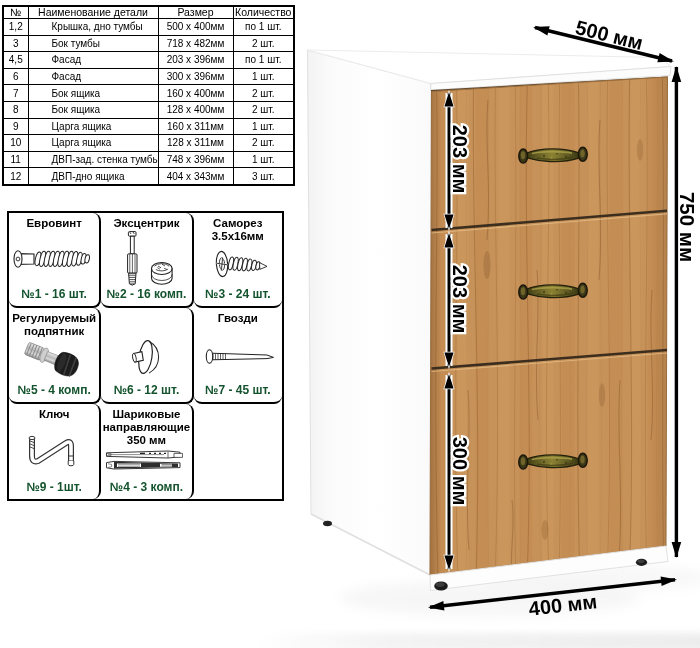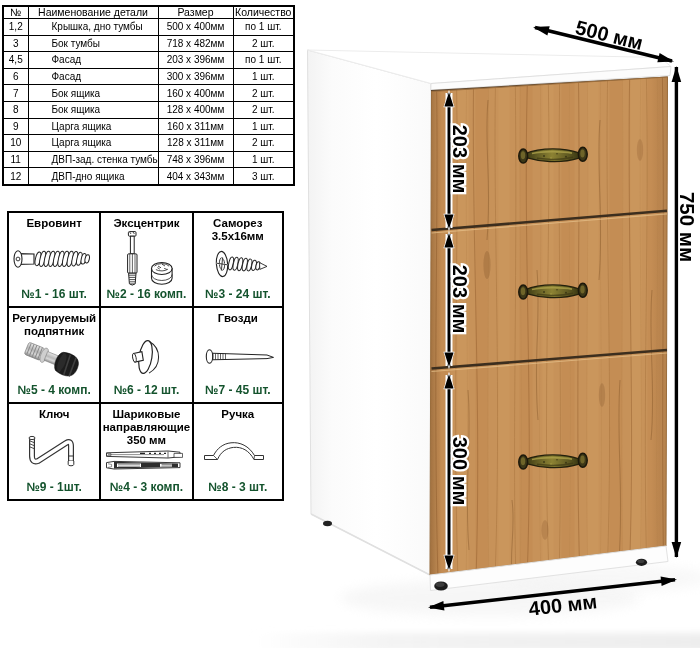--- a/index.html
+++ b/index.html
@@ -7,21 +7,21 @@
        font-family:"Liberation Sans",sans-serif;}
   #parts{position:absolute;left:2px;top:5px;border-collapse:collapse;table-layout:fixed;width:291px;}
   #parts td{border:1px solid #000;font-size:10px;color:#000;padding:0;height:15.6px;
             text-align:center;white-space:nowrap;overflow:hidden;}
   #parts td.nm{text-align:left;padding-left:23px;}
   #parts tr.hd td{font-size:10.5px;height:10.6px;line-height:11px;}
   #grid{position:absolute;left:7px;top:211px;width:273px;height:286px;
         border:2px solid #000;display:grid;
         grid-template-columns:92.3px 92.3px 88.4px;
         grid-template-rows:94.7px 96.6px 94.7px;}
-  .cell{border-right:2px solid #000;border-bottom:2px solid #000;position:relative;}
+  .cell{border-right:2px solid #000;border-bottom:2px solid #000;position:relative;border-radius:8px;}
   .cell.lc{border-right:none;}
   .cell.lr{border-bottom:none;}
   .ttl{position:absolute;top:4px;left:0;right:0;text-align:center;
        font-weight:bold;font-size:11.5px;line-height:13px;color:#000;}
   .cnt{position:absolute;bottom:5px;left:0;right:0;text-align:center;
        font-weight:bold;font-size:12px;color:#14532d;white-space:nowrap;}
   .ico{position:absolute;left:0;top:0;}
 </style>
 </head>
 <body>
@@ -461,26 +461,13 @@
         <path d="M10,13.8 L74,15.4 L74,19 L10,20.6 Z" fill="#2e2e2e" stroke="none"></path>
         <path d="M13,15.4 h24 v3.6 h-24 Z M56,15.8 h12 v3 h-12 Z" fill="#fff" stroke="none"></path>
         <path d="M14,16.2 h22 m-22,2 h22 m21.5,-1.8 h10.5 m-10.5,1.6 h10.5" stroke="#555" stroke-width="0.7"></path>
         <path d="M4,15.8 l3.6,0.6 l0,2.4 l-3.6,0.6" stroke-width="0.5" fill="none"></path>
       </g>
     </svg>
 
     <div class="cnt">№4 - 3 комп.</div>
   </div>
 
-  <div class="cell lc lr">
-
-    <div class="ttl">Ручка</div>
-
-    <svg class="ico" style="left:3px;top:34px;" width="84" height="30" viewBox="0 0 84 30">
-      <g stroke="#333" fill="#fff" stroke-width="1">
-        <path d="M7.5,17.5 L16.5,17.5 C20,10.5 26,5.6 34,4.8 C43,3.8 52,8 57.5,17.5 L66.5,17.5 L66.5,21.5 L57,21.5 C52,12.5 45,8.6 36.5,9.4 C29.5,10.2 24,13.5 20.5,21.5 L7.5,21.5 Z"></path>
-        <path d="M16.5,17.5 l4,4 M57.5,17.5 l-0.5,4" stroke-width="0.8"></path>
-      </g>
-    </svg>
-
-    <div class="cnt">№8 - 3 шт.</div>
-  </div>
 </div>
 
 </body></html>

